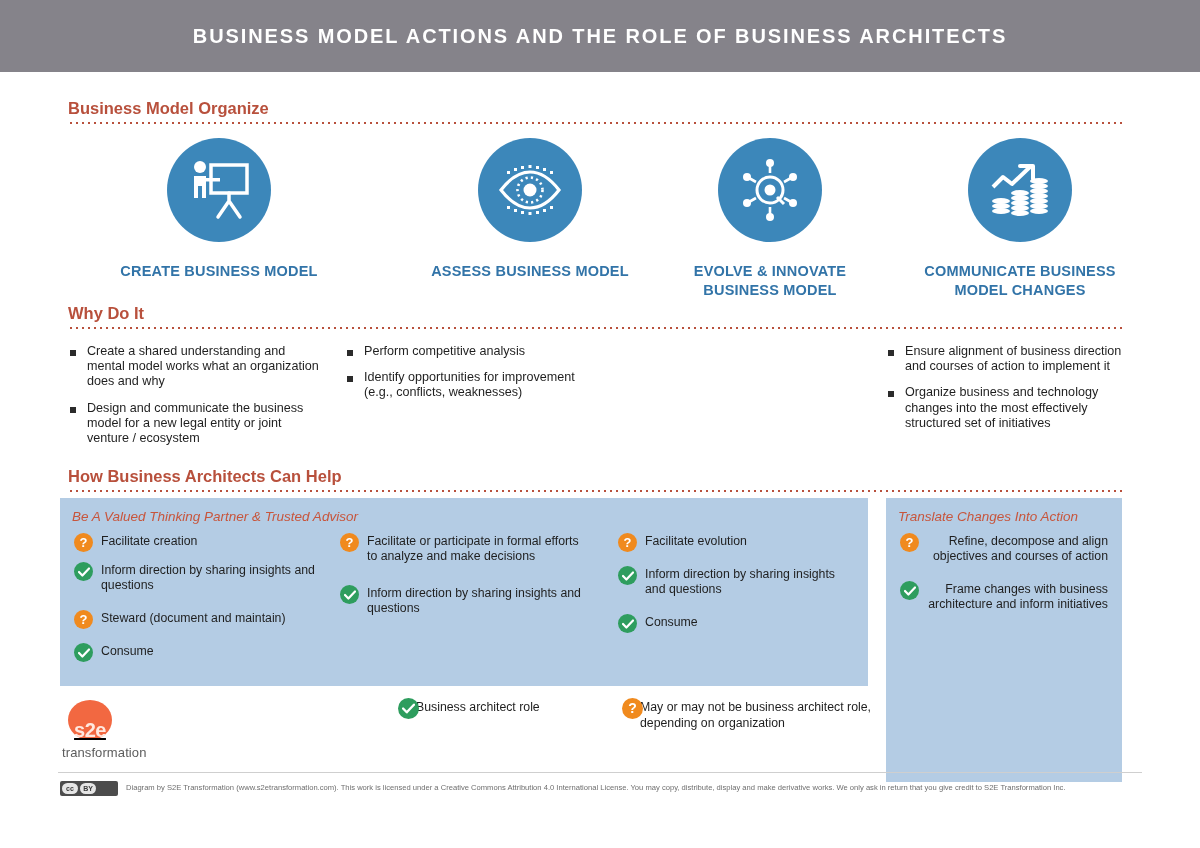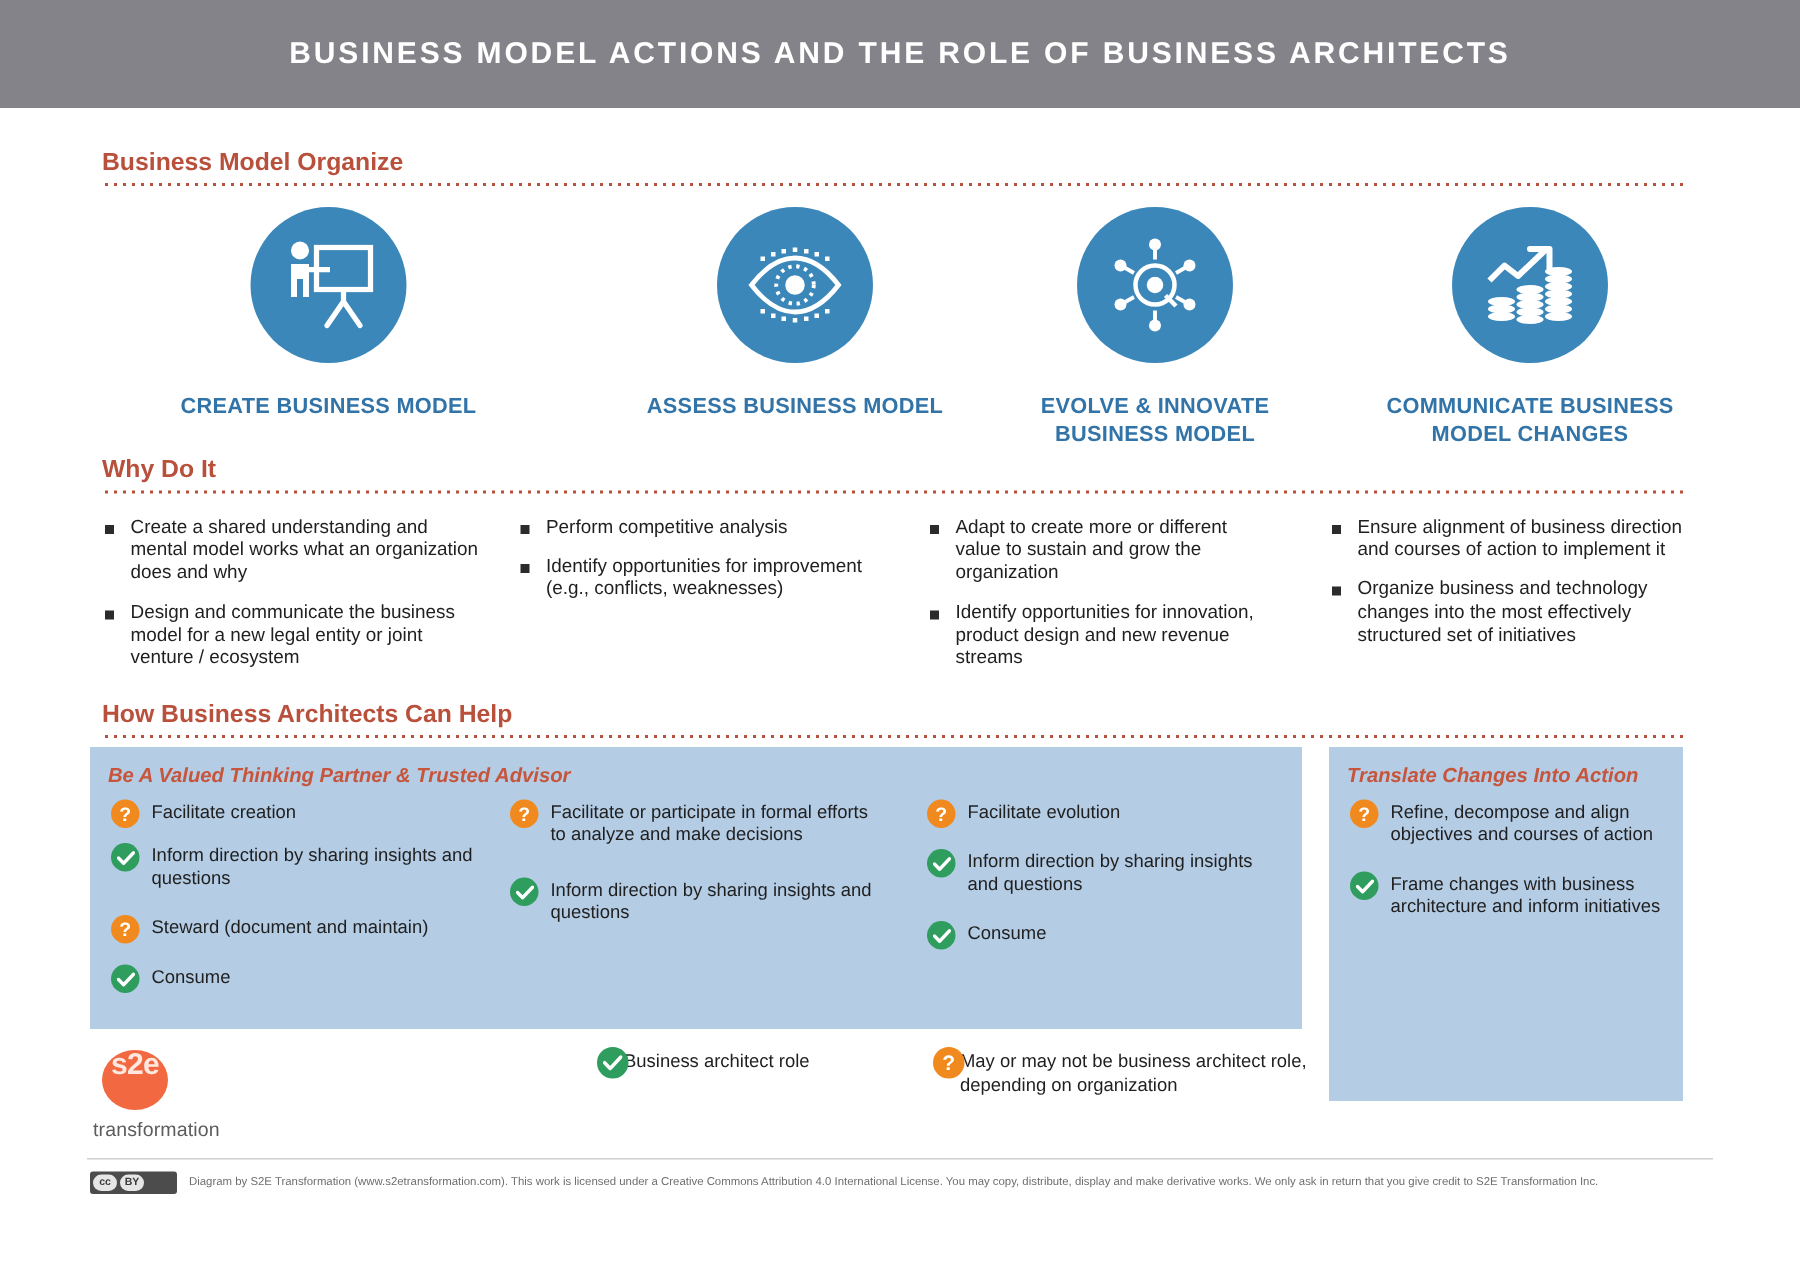--- a/index.html
+++ b/index.html
@@ -62,25 +62,26 @@
     font-size:12.6px; line-height:15.2px; color:#1f1f1f;
     display:block; font-family:"Liberation Sans", sans-serif;
   }
 
   
   .panel-left {
     position:absolute; left:60px; top:498px; width:808px; height:188px;
     background:#b4cce4;
   }
   .panel-right {
-    position:absolute; left:886px; top:498px; width:236px; height:236px;
+    position:absolute; left:886px; top:498px; width:236px; height:284px;
     background:#b4cce4;
+    text-align:right;
   }
   .panel-title {
-    color:#c7553c; font-size:13.5px; font-weight:bold; font-style:italic;
+    color:#c7553c; font-size:13.5px; font-weight:normal; font-style:italic;
     line-height:18px;
   }
   .role-item { position:relative; padding-left:27px; margin-bottom:14px; }
   .role-item:last-child { margin-bottom:0; }
   .role-item .txt {
     font-size:12.3px; line-height:15px; color:#1f1f1f; display:block;
   }
   .badge {
     position:absolute; left:0; top:-1px; width:19px; height:19px;
     border-radius:50%; display:flex; align-items:center; justify-content:center;
@@ -96,22 +97,23 @@
   
   .legend { position:absolute; }
   .legend-item { position:relative; padding-left:18px; }
   .legend-item .txt { font-size:12.3px; line-height:15.5px; color:#1f1f1f; display:block; }
   .legend-item .badge { width:21px; height:21px; top:-2px; }
 
   
   .logo { position:absolute; left:62px; top:700px; width:130px; }
   .logo-mark {
     width:44px; height:40px; border-radius:50%; background:#f26841;
-    display:flex; align-items:flex-start; justify-content:center;
+    display:flex; align-items:flex-end; justify-content:center;
     margin-left:6px;
+    text-decoration:underline;
   }
   .logo-mark span {
     color:#ffe8df; font-size:20px; font-weight:bold; line-height:1;
     letter-spacing:-.5px; font-family:"Liberation Sans", sans-serif;
   }
   .logo-word {
     margin-top:5px; color:#5c5c5c; font-size:13px; letter-spacing:.1px;
     font-family:"Liberation Sans", sans-serif;
   }
 
@@ -258,28 +260,20 @@
 
   <div class="bullets" style="left:347px; top:344px; width:230px;">
     <div class="bullet">
         <span>Perform competitive analysis</span>
       </div>
     <div class="bullet">
         <span>Identify opportunities for improvement (e.g., conflicts, weaknesses)</span>
       </div>
   </div>
 
-  <div class="bullets" style="left:620px; top:344px; width:230px;">
-    <div class="bullet">
-        <span>Adapt to create more or different value to sustain and grow the organization</span>
-      </div>
-    <div class="bullet">
-        <span>Identify opportunities for innovation, product design and new revenue streams</span>
-      </div>
-  </div>
 
   <div class="bullets" style="left:888px; top:344px; width:234px;">
     <div class="bullet">
         <span>Ensure alignment of business direction and courses of action to implement it</span>
       </div>
     <div class="bullet">
         <span>Organize business and technology changes into the most effectively structured set of initiatives</span>
       </div>
   </div>
 

